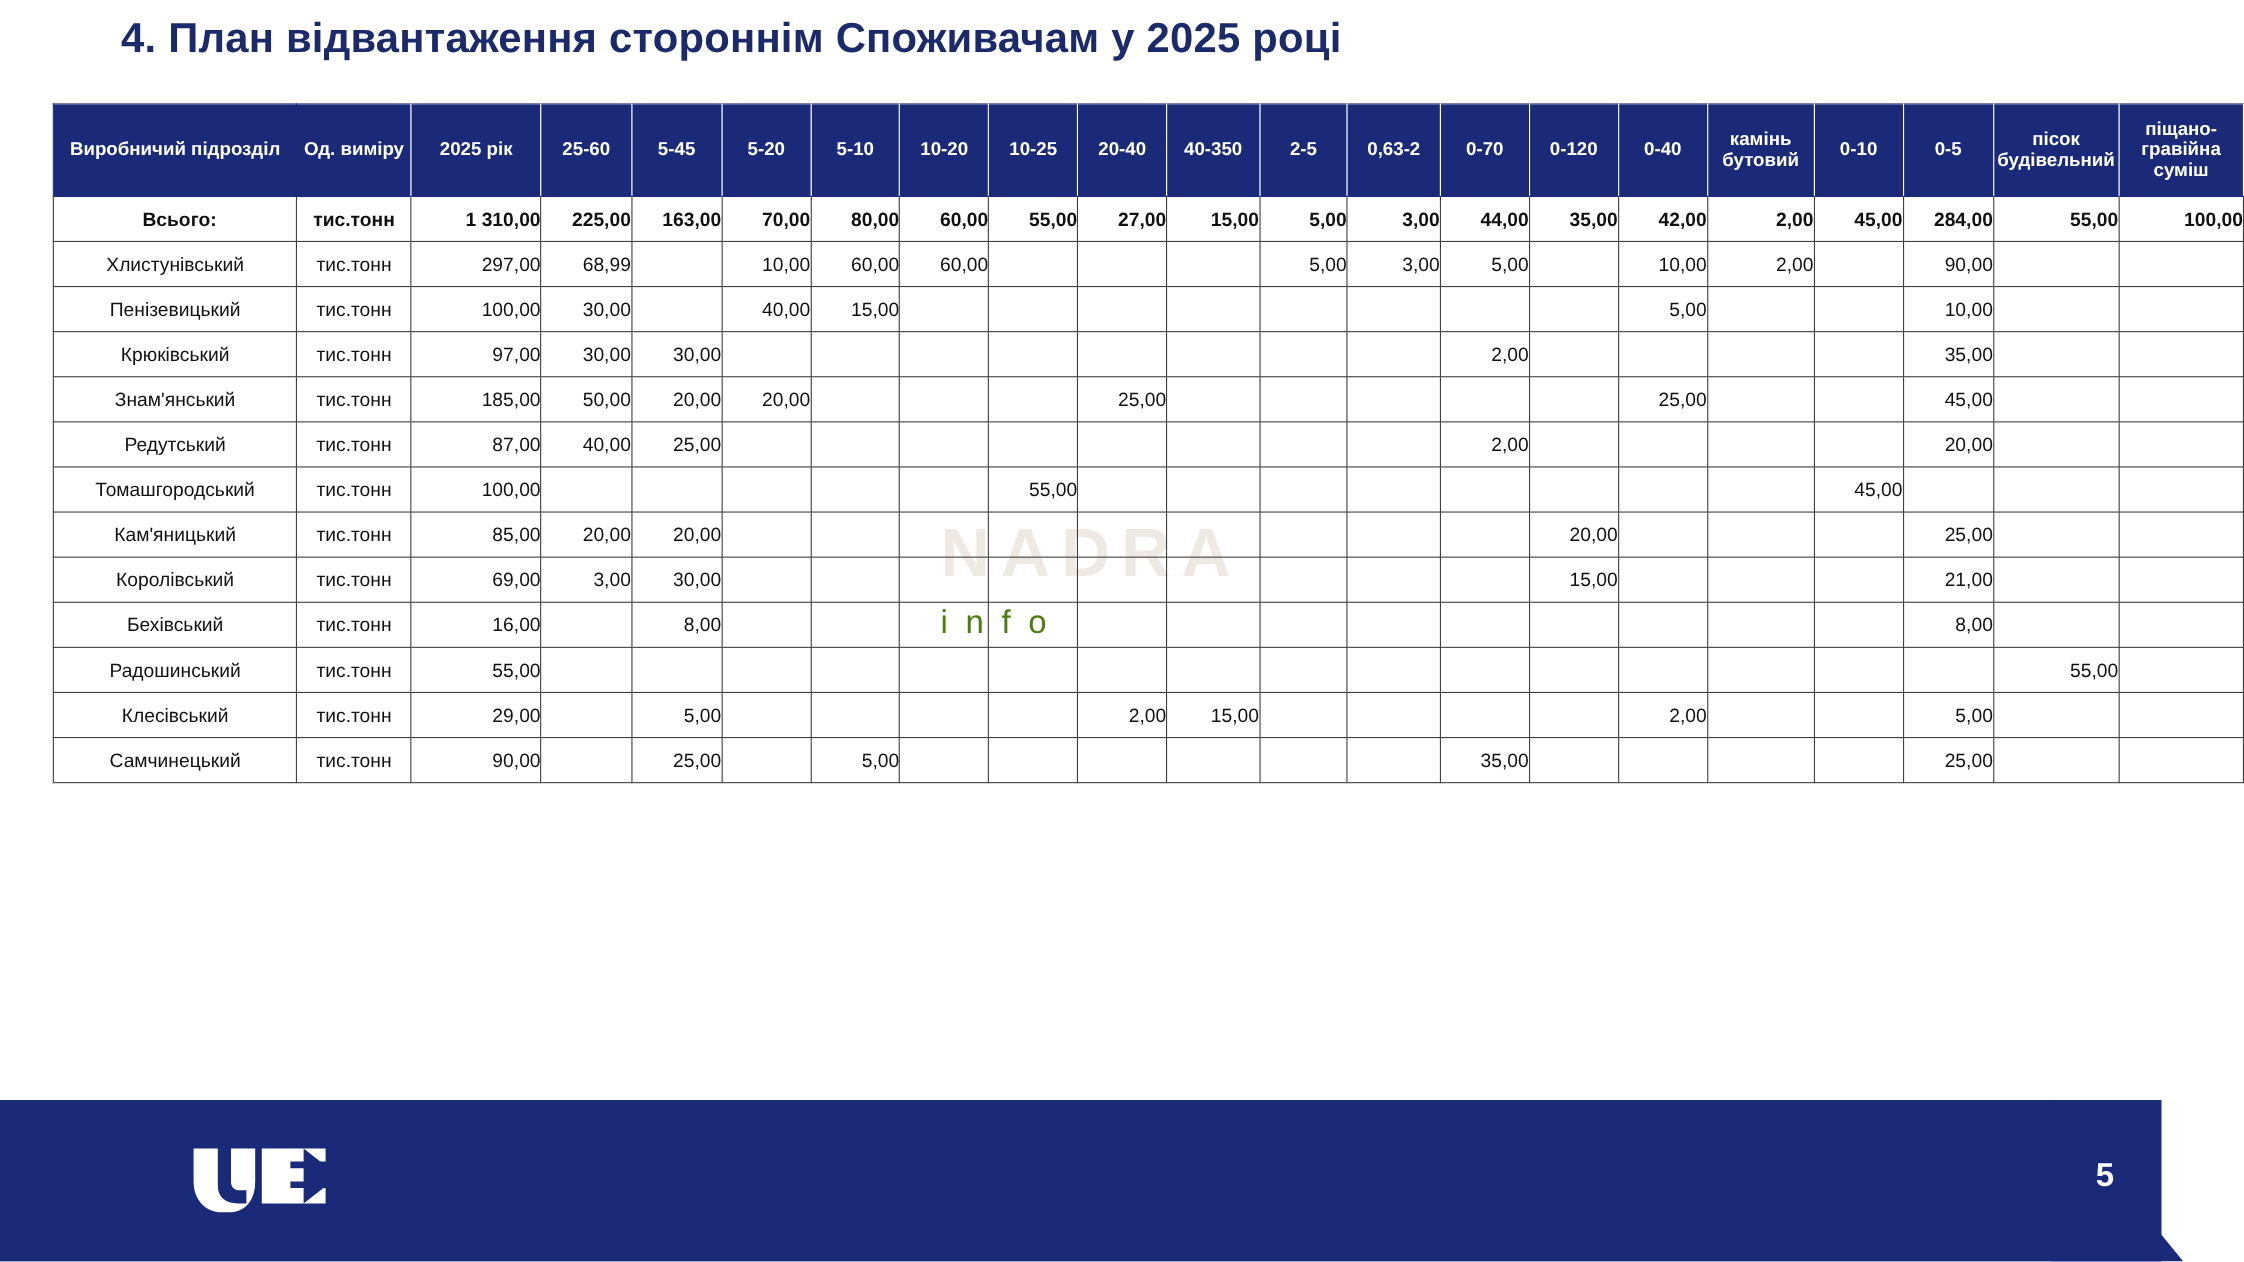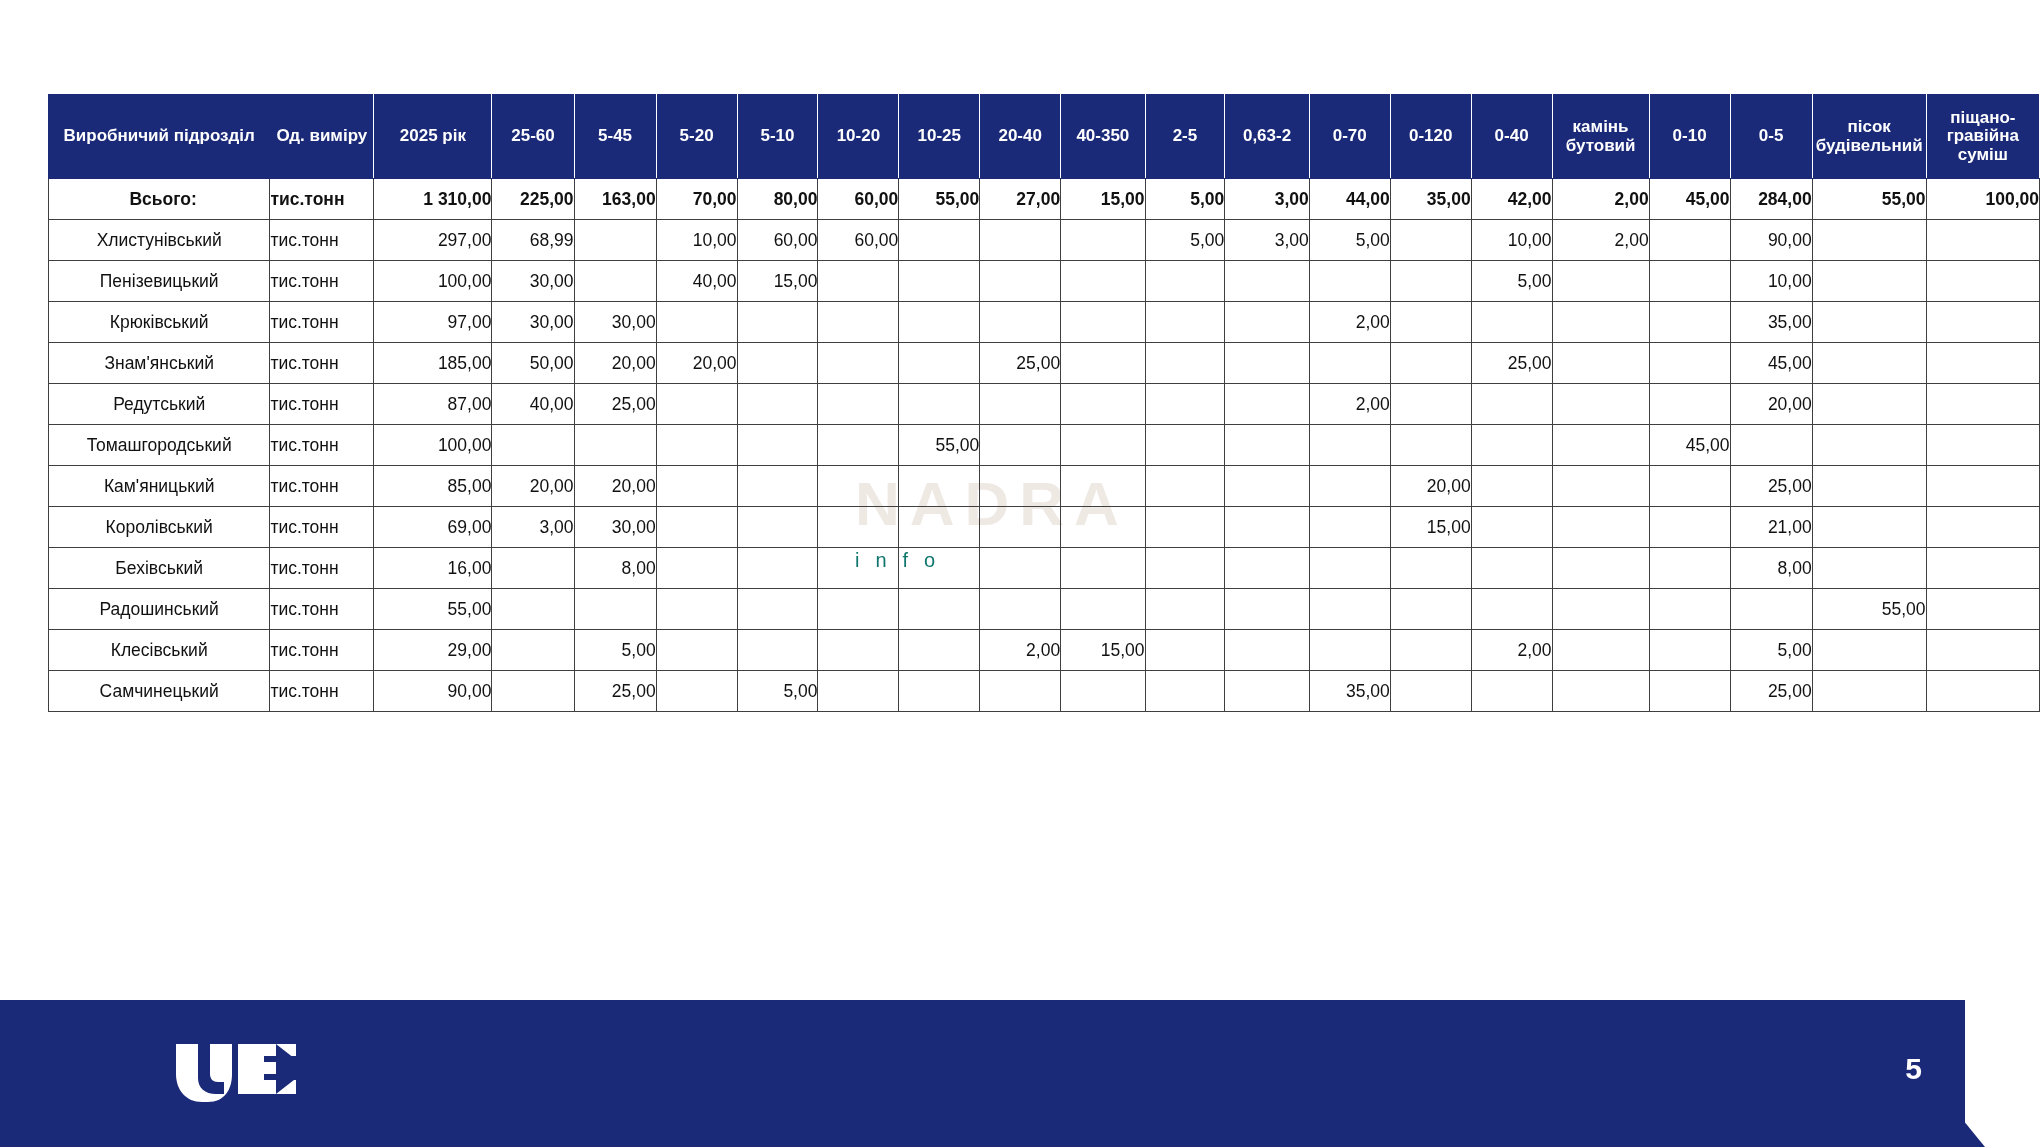--- a/index.html
+++ b/index.html
@@ -44,22 +44,22 @@
     user-select: none;
   }
   .watermark .wm-main {
     font-size: 62px;
     font-weight: bold;
     color: #efe9e4;
     letter-spacing: 10px;
   }
   .watermark .wm-sub {
     margin-top: 10px;
-    font-size: 20px;
-    color: #0f766e;
+    font-size: 30px;
+    color: #4d7c0f;
     letter-spacing: 16px;
   }
 
   
   .table-wrap {
     position: absolute;
     left: 48px;
     top: 94px;
   }
   table.plan {
@@ -94,21 +94,21 @@
     border-right: 1px solid #ffffff;
   }
 
   
   td.c-name {
     text-align: center;
     padding-left: 10px;
     white-space: nowrap;
   }
   td.c-unit {
-    text-align: left;
+    text-align: center;
   }
   td.c-num {
     text-align: right;
     padding-right: 9px;
     white-space: nowrap;
   }
   tr.total td {
     font-weight: bold;
   }
   tr.total td.c-name { padding-left: 8px; }
@@ -165,20 +165,21 @@
     top: 38px;
     width: 140px;
     height: 70px;
   }
 </style>
 </head>
 <body>
 
 <div id="slide">
 
+  <div class="slide-title">4. План відвантаження стороннім Споживачам у 2025 році</div>
 
   <div class="watermark">
     <div class="wm-main">NADRA</div>
     <div class="wm-sub">info</div>
   </div>
 
   <div class="table-wrap">
     <table class="plan">
       <colgroup>
         <col class="w-name">

